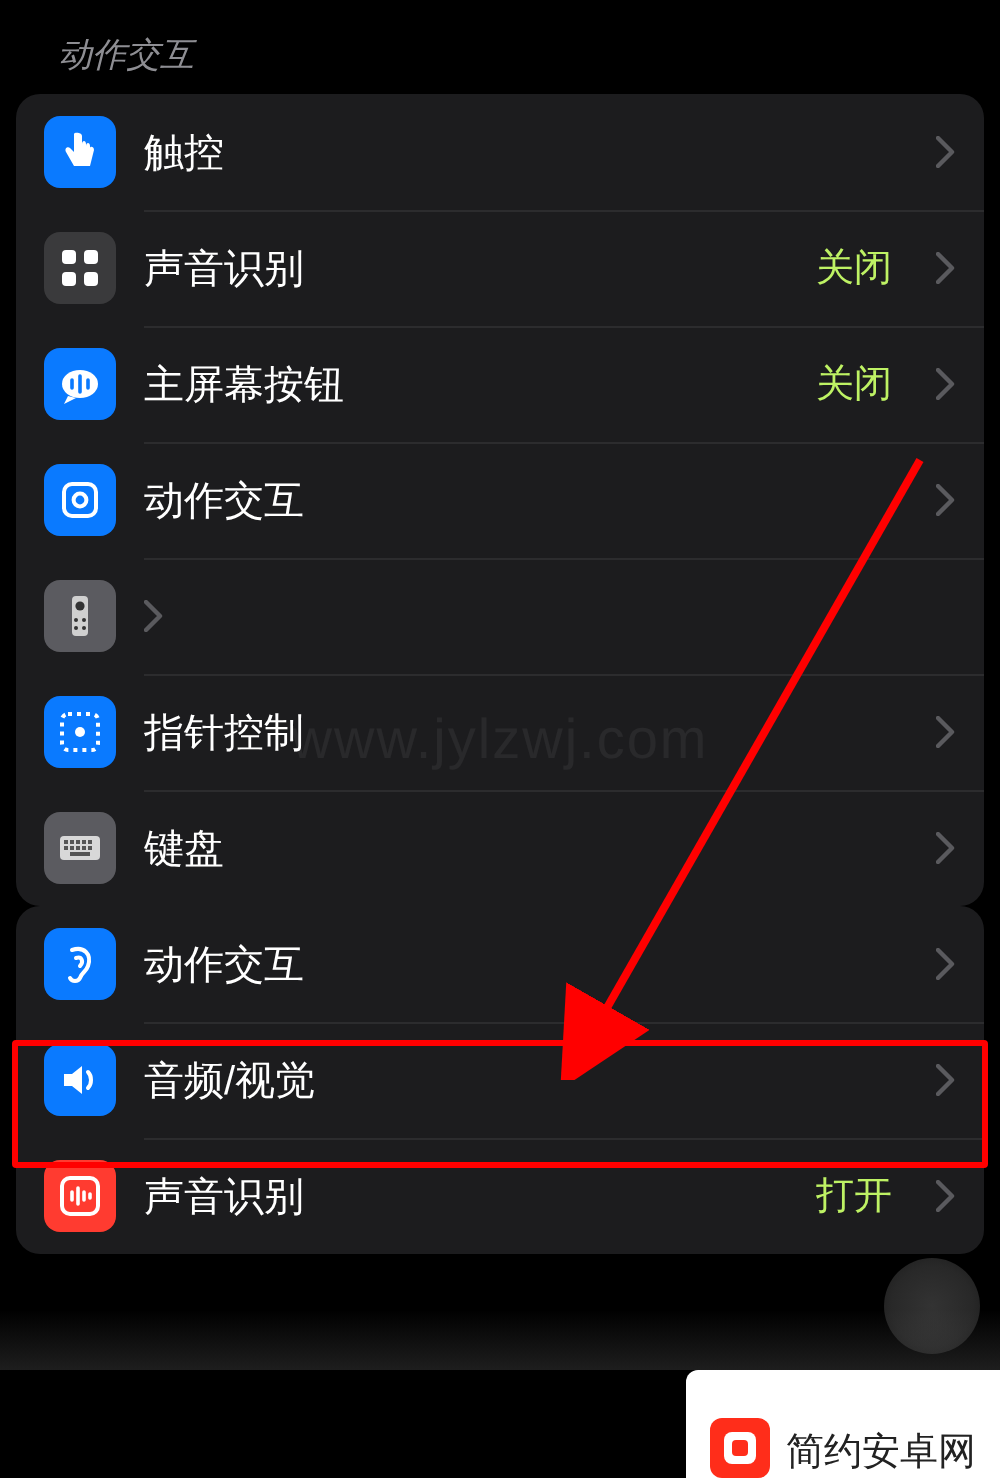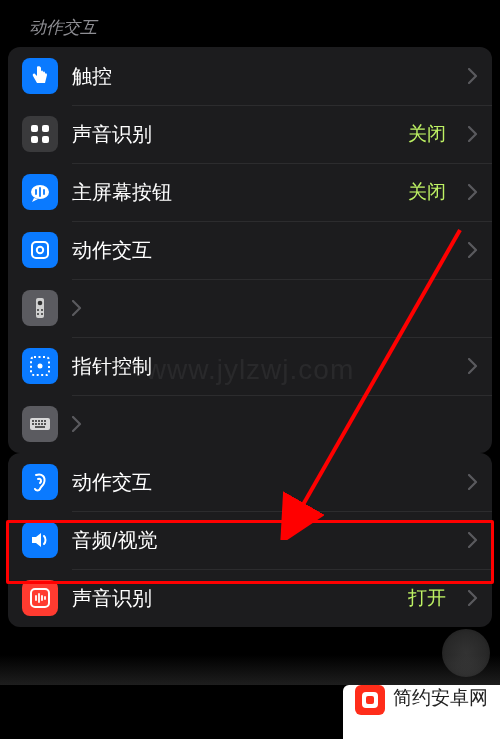--- a/index.html
+++ b/index.html
@@ -102,21 +102,21 @@
   }
 
   
   .footer {
     position: absolute;
     bottom: 0;
     right: 0;
     height: 54px;
     background: #fff;
     display: flex;
-    align-items: flex-start;
+    align-items: flex-end;
     padding: 0 12px 0 12px;
     border-top-left-radius: 6px;
     z-index: 60;
   }
   .footer-logo {
     width: 30px;
     height: 30px;
     background: #ff2d1a;
     border-radius: 6px;
     display: flex;
@@ -317,20 +317,21 @@
             <use href="#chev"></use>
           </svg>
         </div>
       </div>
       <div class="row">
         <div class="icon bg-gray">
           <svg viewBox="0 0 22 22">
             <use href="#keyboard-icon"></use>
           </svg>
         </div>
+        <div class="label">键盘</div>
         <div class="chevron">
           <svg viewBox="0 0 10 16">
             <use href="#chev"></use>
           </svg>
         </div>
       </div>
     </div>
     <div class="section">
       <div class="row">
         <div class="icon bg-blue">

